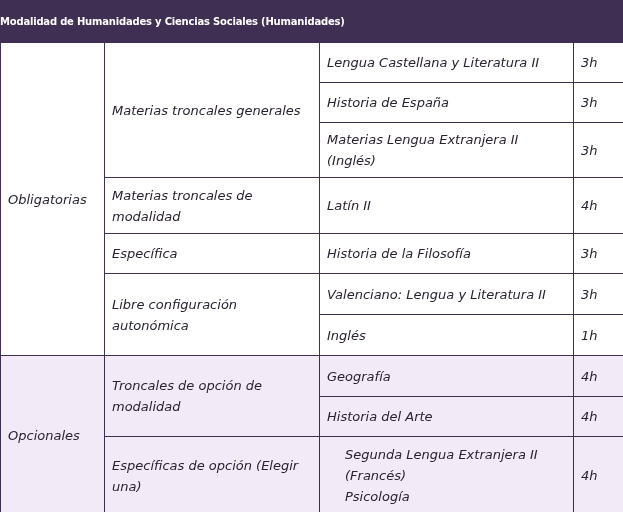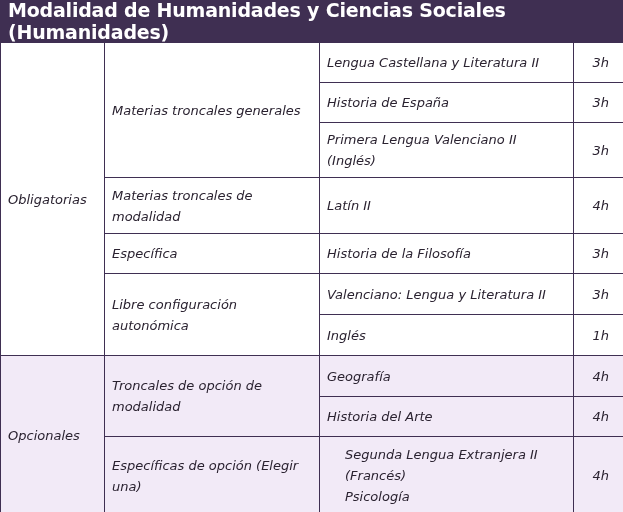--- a/index.html
+++ b/index.html
@@ -1,32 +1,32 @@
 <!DOCTYPE html>
 <html><head>
   <meta charset="utf-8">
   <style>
     html, body { margin: 0; padding: 0; background: #ffffff; }
     body { width: 623px; height: 512px; overflow: hidden; font-family: "DejaVu Sans", "Liberation Sans", sans-serif; }
     .wrap { position: relative; width: 623px; height: 512px; box-sizing: border-box; }
     .title-bar {
       height: 42px; background: #3f2f52; color: #ffffff;
-      display: flex; align-items: center; padding-left: 8px;
-      font-weight: bold; font-size: 19px; letter-spacing: -0.2px;
+      display: flex; align-items: center; 
+      font-weight: bold; font-size: 10px; letter-spacing: -0.2px;
       box-sizing: border-box;
     }
     table.grid {
       border-collapse: collapse; width: 623px; table-layout: fixed;
       font-size: 13px; color: #2a2230;
     }
     table.grid td {
       border: 1.5px solid #3f2f52; padding: 0 7px; vertical-align: middle;
       line-height: 21px; box-sizing: border-box; font-style: italic;
     }
-    table.grid td.hours { text-align: right; padding-right: 14px; }
+    table.grid td.hours { text-align: left; padding-right: 14px; }
     tr.opt td { background: #f2eaf7; }
     col.c1 { width: 104px; } col.c2 { width: 215px; } col.c3 { width: 254px; } col.c4 { width: 50px; }
     .r40 { height: 40px; } .r41 { height: 41px; } .r55 { height: 55px; } .r56 { height: 56px; padding-left: 35px; } .r75 { height: 78px; }
     .subj-line { display: block; margin-left: 18px; }
   </style>
 </head>
 <body>
 
 <div class="wrap">
   <div class="title-bar">Modalidad de Humanidades y Ciencias Sociales (Humanidades)</div>
@@ -42,21 +42,21 @@
         <td rowspan="7">Obligatorias</td>
         <td rowspan="3">Materias troncales generales</td>
         <td>Lengua Castellana y Literatura II</td>
         <td class="hours">3h</td>
       </tr>
       <tr class="r40">
         <td>Historia de España</td>
         <td class="hours">3h</td>
       </tr>
       <tr class="r55">
-        <td>Primera Lengua Valenciano II (Inglés)</td>
+        <td>Materias Lengua Extranjera II (Inglés)</td>
         <td class="hours">3h</td>
       </tr>
       <tr class="r56">
         <td>Materias troncales de modalidad</td>
         <td>Latín II</td>
         <td class="hours">4h</td>
       </tr>
       <tr class="r40">
         <td>Específica</td>
         <td>Historia de la Filosofía</td>

